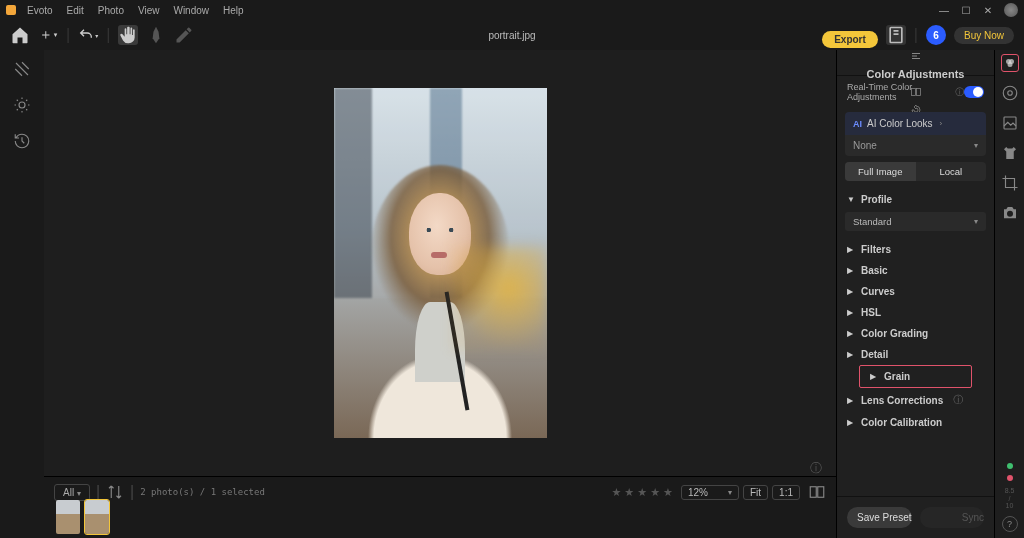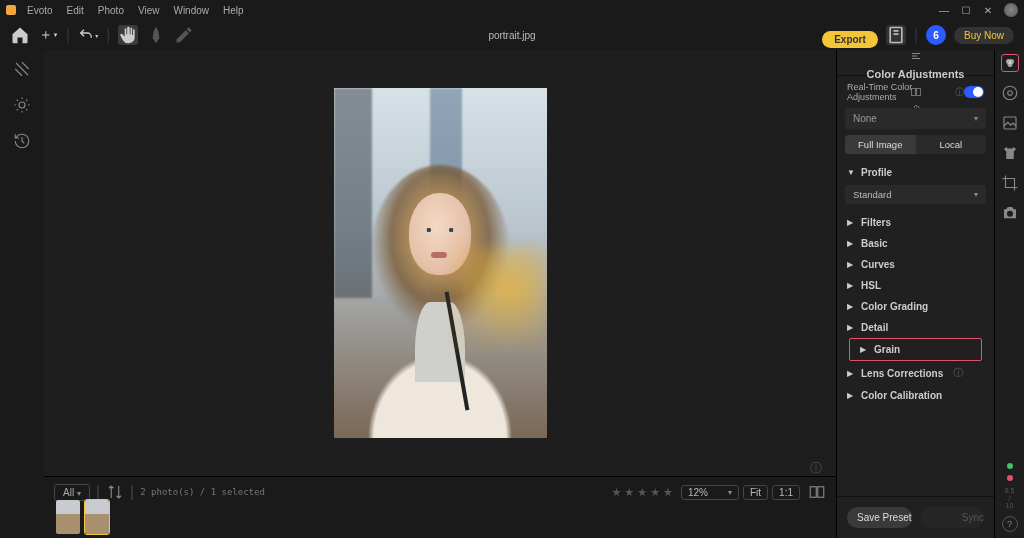--- a/index.html
+++ b/index.html
@@ -60,21 +60,21 @@
 
   .panel { width: 158px; background: #202020; border-left:1px solid #000; display:flex; flex-direction:column; font-size:10px; color:#ccc; overflow:hidden; }
   .panel-header { height:26px; display:flex; align-items:center; padding:0 10px; gap:6px; border-bottom:1px solid #111;flex-direction:column;}
   .panel-title { font-weight:600; flex:1; font-size:11px;}
   .hdr-icon { width:12px; height:12px; color:#888; cursor:pointer;}
   .accordion { padding:5px 10px; display:flex; align-items:center; gap:6px; cursor:pointer; }
   .accordion .tri { font-size:8px; color:#ccc; width:8px; }
   .accordion.expanded .tri::before { content:"▼"; }
   .accordion:not(.expanded) .tri::before { content:"▶"; }
   .acc-label { font-weight:600; font-size:10px; }
-  .grain-hl { border:1.5px solid #e0536b; border-radius:2px; margin: 0 12px; }
+  .grain-hl { border:1.5px solid #e0536b; border-radius:2px; margin: 0 22px; }
   .rt-row { padding:6px 10px; display:flex; align-items:center; font-size:9px; color:#aaa; }
   .rt-row .i { margin-left:4px; font-size:9px; color:#666;}
   .toggle { margin-left:auto; width:22px; height:12px; border-radius:6px; background:#2b5cff; position:relative; cursor:pointer;}
   .toggle::after{content:"";position:absolute;right:1px;top:1px;width:10px;height:10px;border-radius:50%;background:#fff;}
   .ai-row { margin:4px 8px 0; background:#262b3d; border-radius:4px 4px 0 0; padding:6px 8px; display:flex; align-items:center; gap:5px; cursor:pointer;}
   .ai-badge { color:#6b8cff; font-weight:700; font-size:9px;}
   .ai-chev { margin-left:2px; font-size:8px; color:#888;}
   .none-row { margin:0 8px 6px; background:#2a2a2a; border-radius:0 0 4px 4px; padding:5px 8px; display:flex; align-items:center; color:#999; cursor:pointer;}
   .none-row .dn{margin-left:auto;font-size:8px;color:#888;}
   .seg { margin:4px 8px 8px; display:flex; background:#2a2a2a; border-radius:4px; overflow:hidden; font-size:9.5px;}
@@ -237,20 +237,25 @@
       <span class="hdr-icon"><svg viewBox="0 0 24 24" fill="none" stroke="currentColor" stroke-width="1.5">
             <path d="M4 12a8 8 0 108-8V2L8 6l4 4V8a4 4 0 11-4 4H4z"></path>
           </svg></span>
     </div>
     <div class="panel-body">
       <div class="rt-row">
         <span>Real-Time Color Adjustments</span>
           <span class="i">ⓘ</span>
         <div class="toggle"></div>
       </div>
+      <div class="ai-row">
+        <span class="ai-badge">AI</span>
+        <span>AI Color Looks</span>
+          <span class="ai-chev">›</span>
+      </div>
       <div class="none-row">
           <span>None</span>
           <span class="dn">▾</span>
         </div>
       <div class="seg">
         <div class="active">Full Image</div>
         <div>Local</div>
       </div>
       <div class="accordion expanded">
           <span class="tri"></span>

